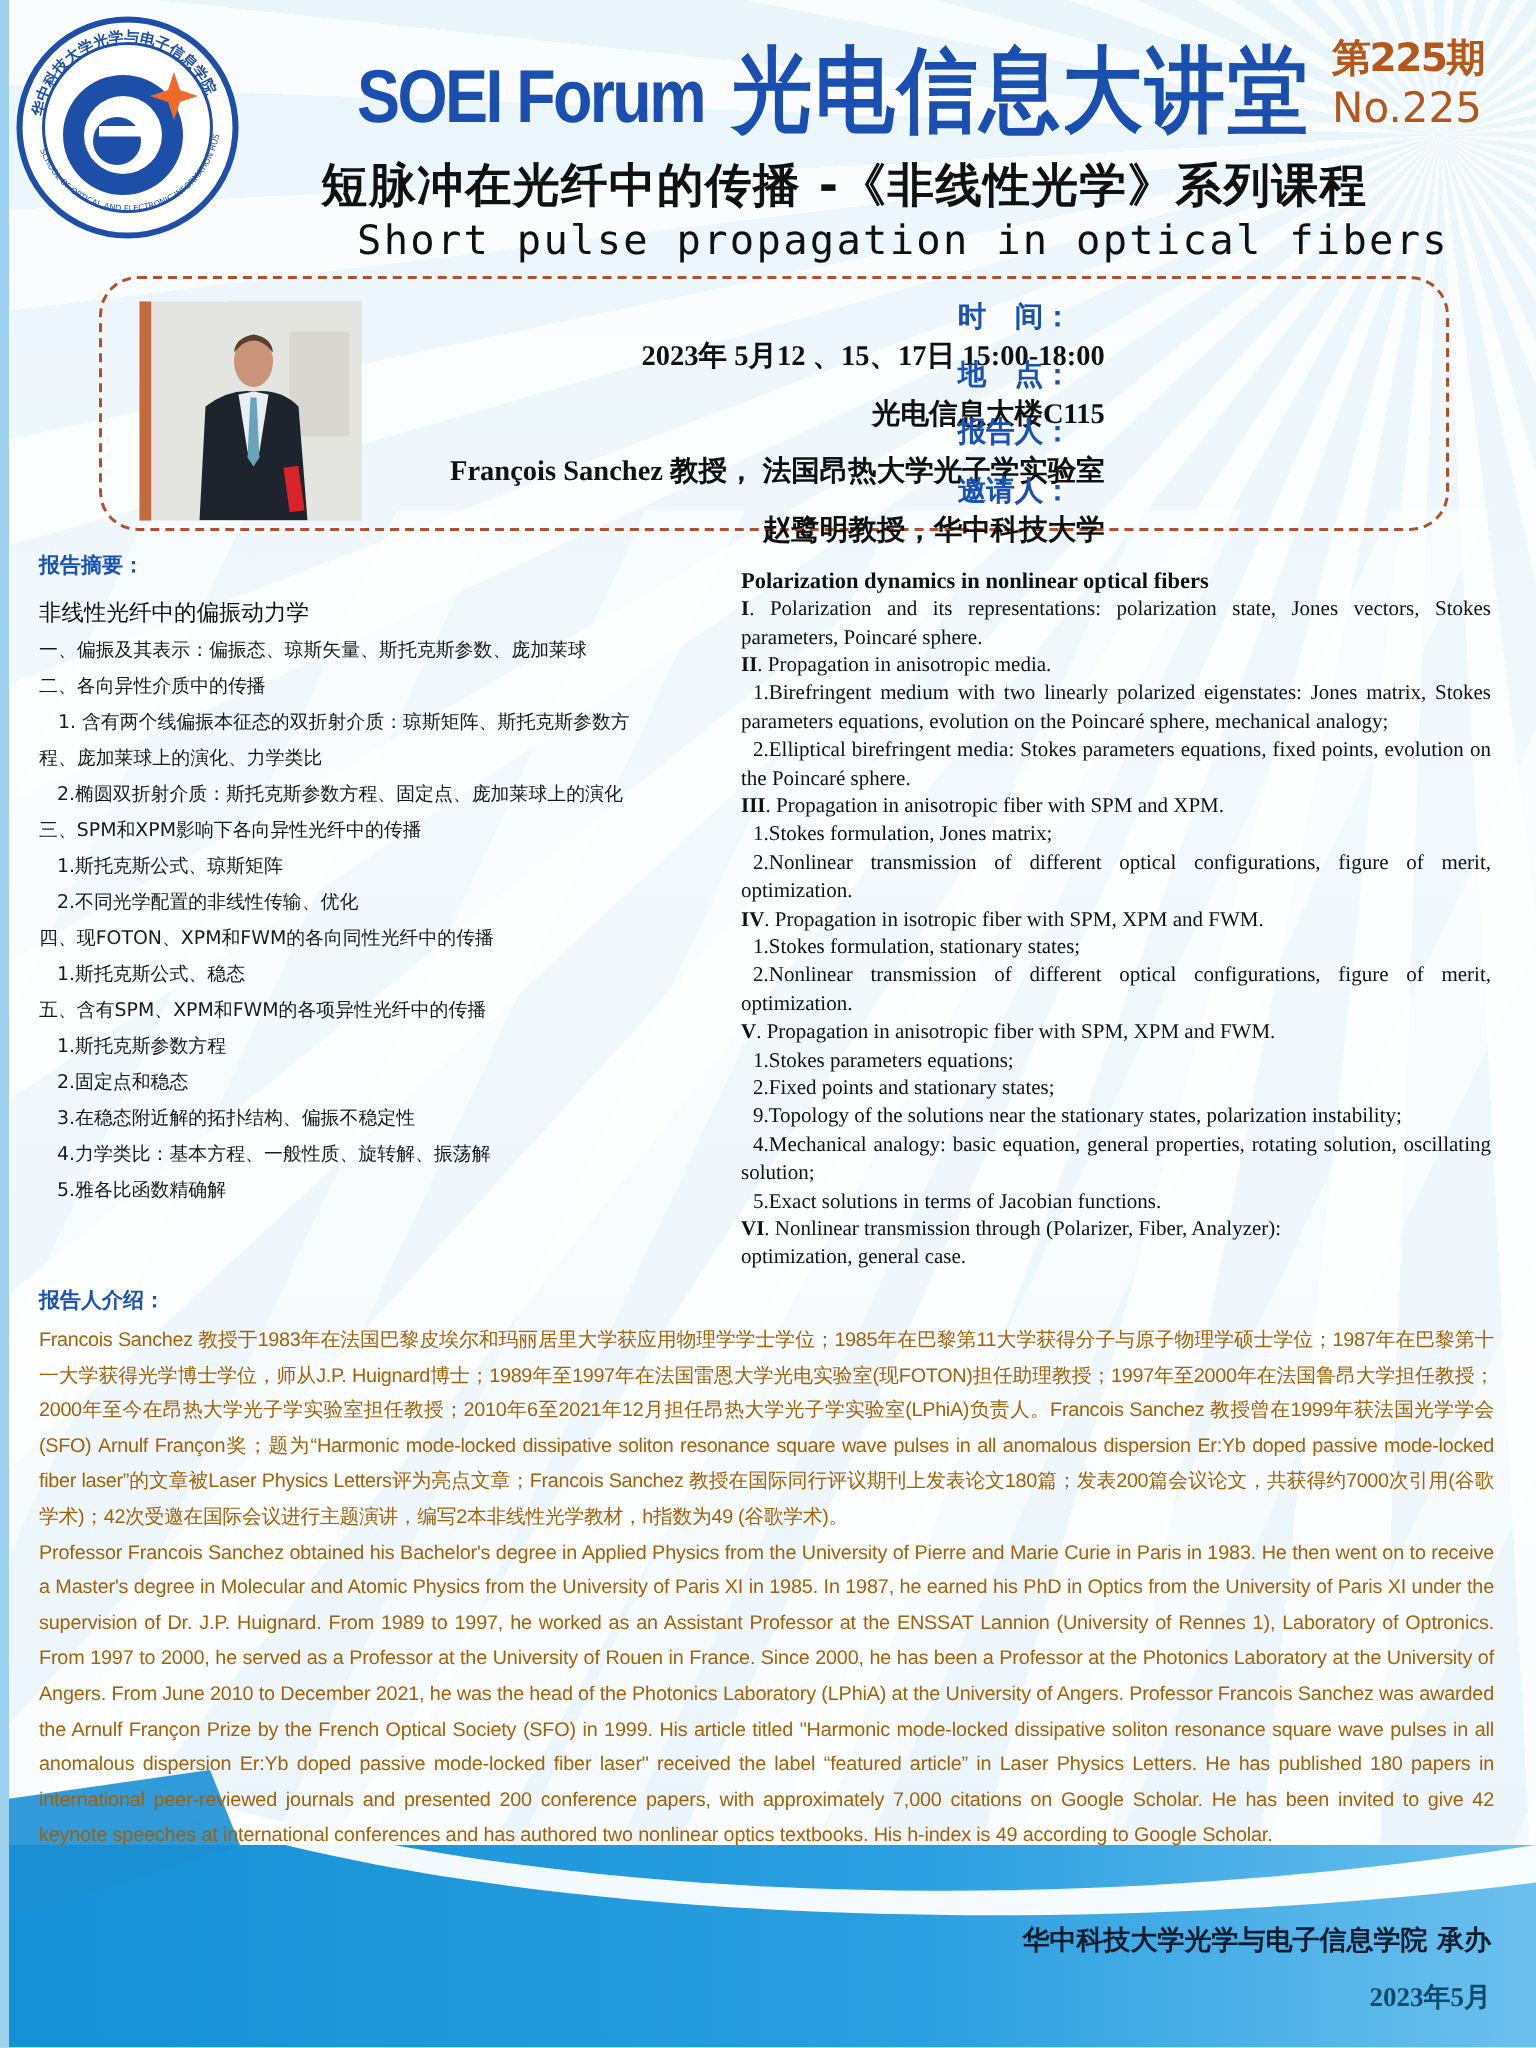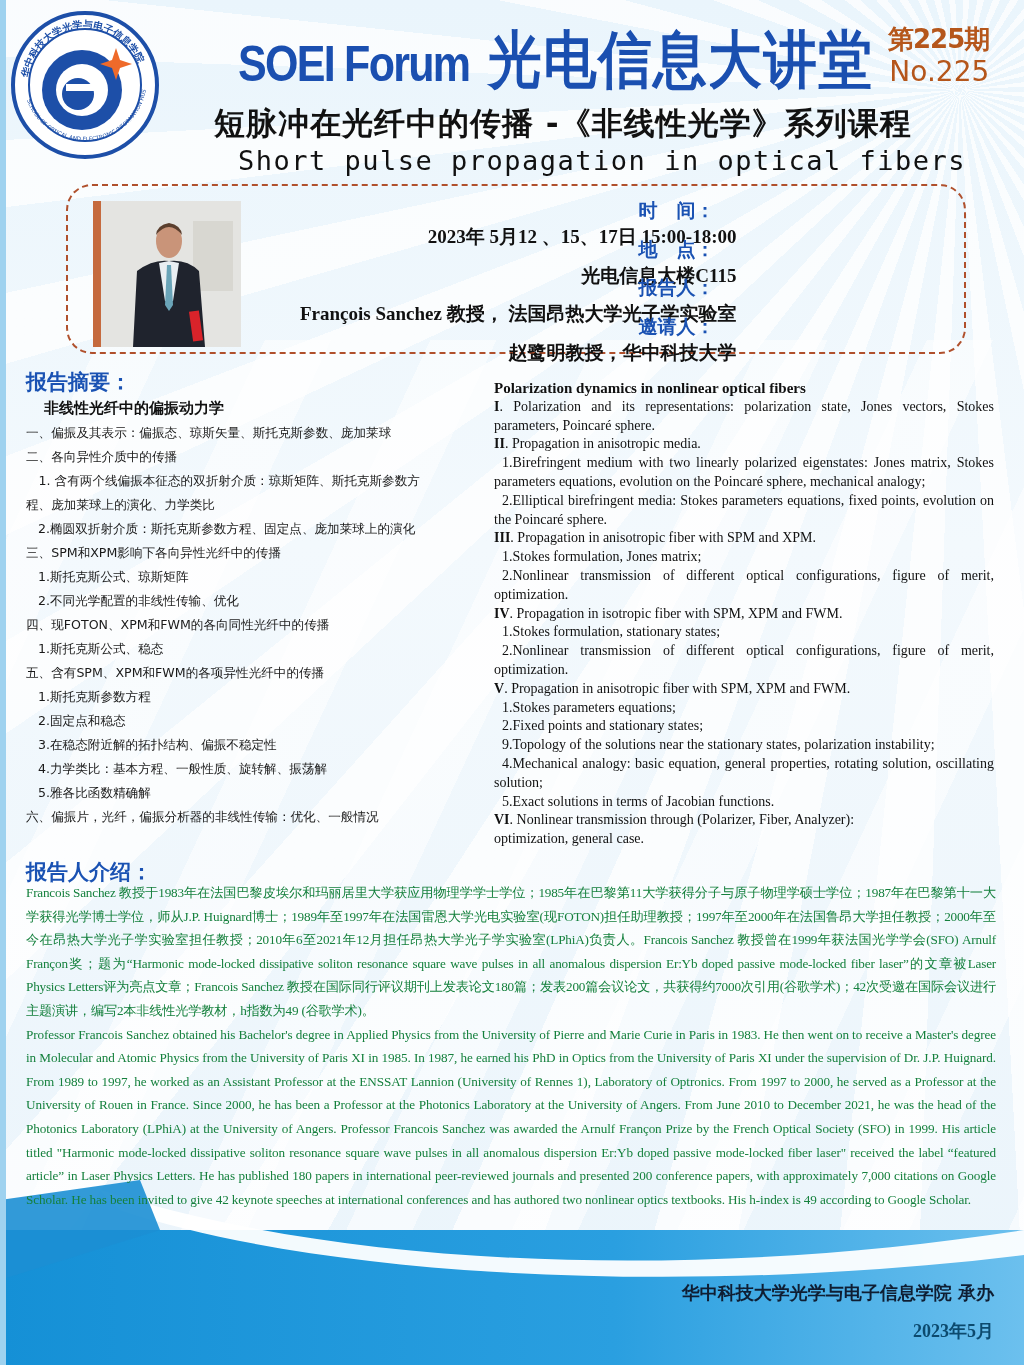--- a/index.html
+++ b/index.html
@@ -38,21 +38,21 @@
   .logo { left: 10px; top: 10px; width: 150px; height: 150px; }
   .forum-title {
     left: 238px; top: 18px;
     font-family: "Liberation Sans", sans-serif;
     font-weight: bold; color: #1a4fb0;
     font-size: 52px; letter-spacing: -2px; transform: scaleX(0.86); transform-origin: left;
     white-space: nowrap;
   }
   .forum-title .en { font-size: 50px; letter-spacing: -2px; }
   .forum-title .cn { font-size: 62px; letter-spacing: 2px; margin-left: 22px; }
-  .issue { left: 888px; top: 26px; color: #b5561b; font-family: "DejaVu Sans", sans-serif; line-height: 1; text-align: right; }
+  .issue { left: 888px; top: 26px; color: #b5561b; font-family: "DejaVu Sans", sans-serif; line-height: 1; text-align: left; }
   .issue .cn { font-size: 26px; font-weight: bold; letter-spacing: -1px; }
   .issue .en { font-size: 28px; margin-top: 6px; }
   .subtitle-cn {
     left: 214px; top: 103px; font-size: 31px; font-weight: bold; color: #111; white-space: nowrap; letter-spacing: 1px;
   }
   .subtitle-en {
     left: 238px; top: 145px; font-family: "DejaVu Sans Mono", monospace; font-size: 27px; color: #111; white-space: nowrap; letter-spacing: 1.5px;
   }
 
   
@@ -68,41 +68,41 @@
   .info-rows { left: 300px; top: 198px; }
   .info-row { display: flex; align-items: flex-end; height: 38.5px; flex-direction: column; }
   .info-label {
     width: 98px; font-size: 19px; font-weight: bold; color: #1a52b3; white-space: nowrap;
   }
   .info-value {
     font-family: "Liberation Serif", serif; font-weight: bold; font-size: 19px; color: #111; white-space: nowrap;
   }
 
   
-  .sec-head { font-size: 21px; font-weight: bold; color: #1a52b3; }
+  .sec-head { font-size: 14px; font-weight: bold; color: #1a52b3; }
   .abstract-head { left: 26px; top: 368px; }
   .bio-head { left: 26px; top: 858px; }
 
   
   .abs-cn { left: 26px; top: 397px; width: 470px; }
-  .abs-cn .title { font-size: 15px; font-weight: bold; height: 24px; line-height: 22px; margin-left: 18px; }
+  .abs-cn .title { font-size: 15px; font-weight: normal; height: 24px; line-height: 22px; }
   .abs-cn .line { font-size: 12.6px; line-height: 24px; height: 24px; white-space: nowrap; color: #1a1a1a; }
   .abs-cn .line.ind { padding-left: 12px; }
 
   
   .abs-en {
     left: 494px; top: 379px; width: 500px;
     font-family: "Liberation Serif", serif; font-size: 14px; line-height: 18.8px; color: #111; text-align: justify;
   }
   .abs-en .title { font-weight: bold; font-size: 15px; }
   .abs-en .ind { text-indent: 8px; }
   .abs-en b { font-weight: bold; }
 
   
-  .bio { left: 26px; top: 881px; width: 970px; font-family: Liberation Serif, serif; color: #15803d; }
+  .bio { left: 26px; top: 881px; width: 970px; font-family: Liberation Sans, sans-serif; color: #a16207; }
   .bio .cn { font-size: 13.2px; line-height: 23.6px; text-align: justify; letter-spacing: -0.2px; }
   .bio .en { font-size: 13.2px; line-height: 23.6px; text-align: justify; margin-top: 0; letter-spacing: -0.1px; }
 
   
   .footer-org { right: 30px; top: 1281px; font-size: 18px; font-weight: bold; color: #0f1e33; text-align: right; }
   .footer-date { right: 30px; top: 1319px; font-family: "Liberation Serif", serif; font-size: 18px; font-weight: bold; color: #0c4a6e; text-align: right; }
 </style>
 </head>
 <body>
 
@@ -187,21 +187,20 @@
   <div class="line ind">1.斯托克斯公式、琼斯矩阵</div>
   <div class="line ind">2.不同光学配置的非线性传输、优化</div>
   <div class="line">四、现FOTON、XPM和FWM的各向同性光纤中的传播</div>
   <div class="line ind">1.斯托克斯公式、稳态</div>
   <div class="line">五、含有SPM、XPM和FWM的各项异性光纤中的传播</div>
   <div class="line ind">1.斯托克斯参数方程</div>
   <div class="line ind">2.固定点和稳态</div>
   <div class="line ind">3.在稳态附近解的拓扑结构、偏振不稳定性</div>
   <div class="line ind">4.力学类比：基本方程、一般性质、旋转解、振荡解</div>
   <div class="line ind">5.雅各比函数精确解</div>
-  <div class="line">六、偏振片，光纤，偏振分析器的非线性传输：优化、一般情况</div>
 </div>
 
 <div class="layer abs-en">
   <div class="title">Polarization dynamics in nonlinear optical fibers</div>
   <div><b>I</b><span>. Polarization and its representations: polarization state, Jones vectors, Stokes parameters, Poincaré sphere.</span></div>
   <div><b>II</b><span>. Propagation in anisotropic media.</span></div>
   <div class="ind">1.Birefringent medium with two linearly polarized eigenstates: Jones matrix, Stokes parameters equations, evolution on the Poincaré sphere, mechanical analogy;</div>
   <div class="ind">2.Elliptical birefringent media: Stokes parameters equations, fixed points, evolution on the Poincaré sphere.</div>
   <div><b>III</b><span>. Propagation in anisotropic fiber with SPM and XPM.</span></div>
   <div class="ind">1.Stokes formulation, Jones matrix;</div>

